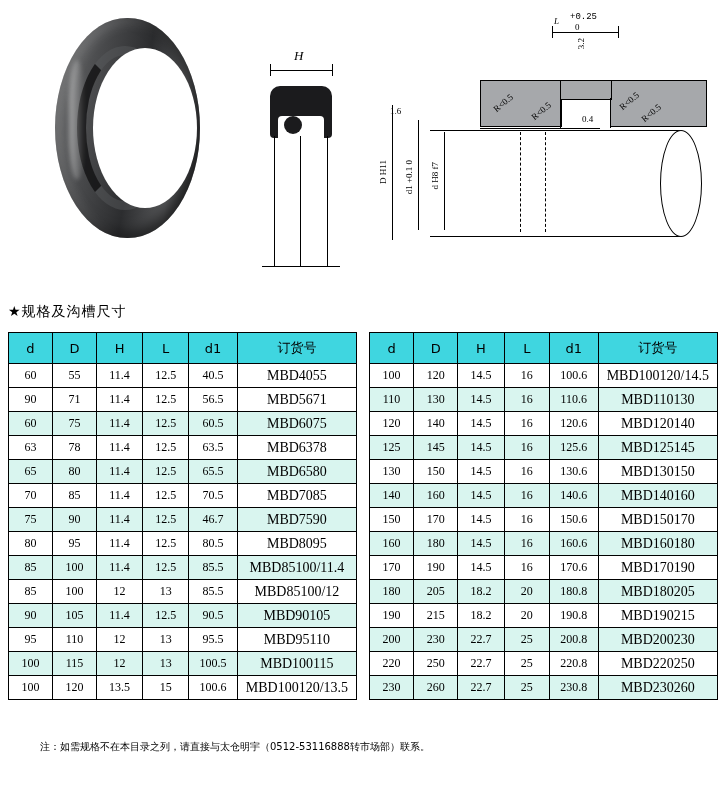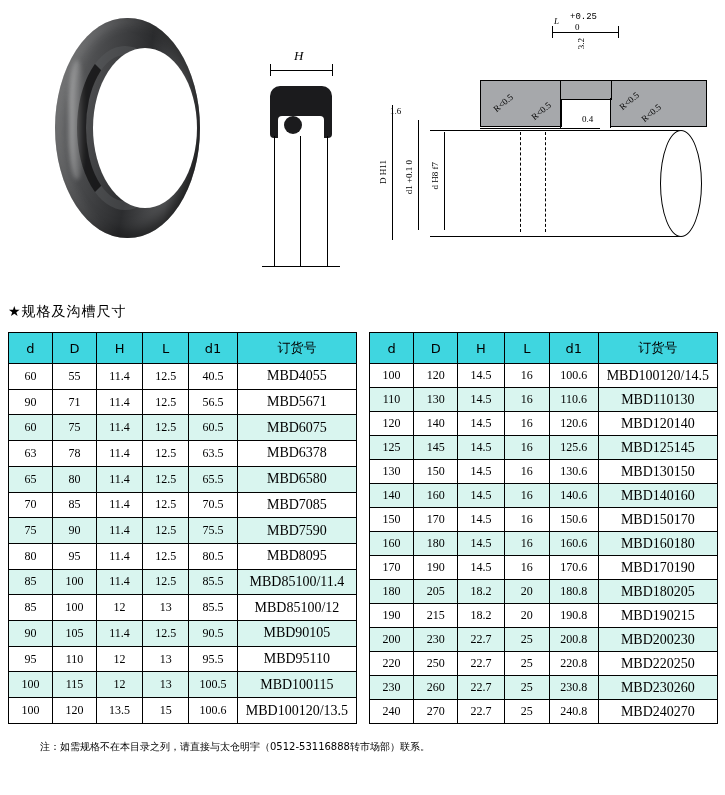--- a/index.html
+++ b/index.html
@@ -282,21 +282,21 @@
           <td>11.4</td>
           <td>12.5</td>
           <td>70.5</td>
           <td class="order">MBD7085</td>
         </tr>
         <tr class="alt">
           <td>75</td>
           <td>90</td>
           <td>11.4</td>
           <td>12.5</td>
-          <td>75.5</td>
+          <td>46.7</td>
           <td class="order">MBD7590</td>
         </tr>
         <tr>
           <td>80</td>
           <td>95</td>
           <td>11.4</td>
           <td>12.5</td>
           <td>80.5</td>
           <td class="order">MBD8095</td>
         </tr>
@@ -468,25 +468,17 @@
           <td class="order">MBD220250</td>
         </tr>
         <tr class="alt">
           <td>230</td>
           <td>260</td>
           <td>22.7</td>
           <td>25</td>
           <td>230.8</td>
           <td class="order">MBD230260</td>
         </tr>
-        <tr>
-          <td>240</td>
-          <td>270</td>
-          <td>22.7</td>
-          <td>25</td>
-          <td>240.8</td>
-          <td class="order">MBD240270</td>
-        </tr>
       </tbody>
   </table>
 </div>
 
 <div class="note">注：如需规格不在本目录之列，请直接与太仓明宇（0512-53116888转市场部）联系。</div>
 
 </body></html>

